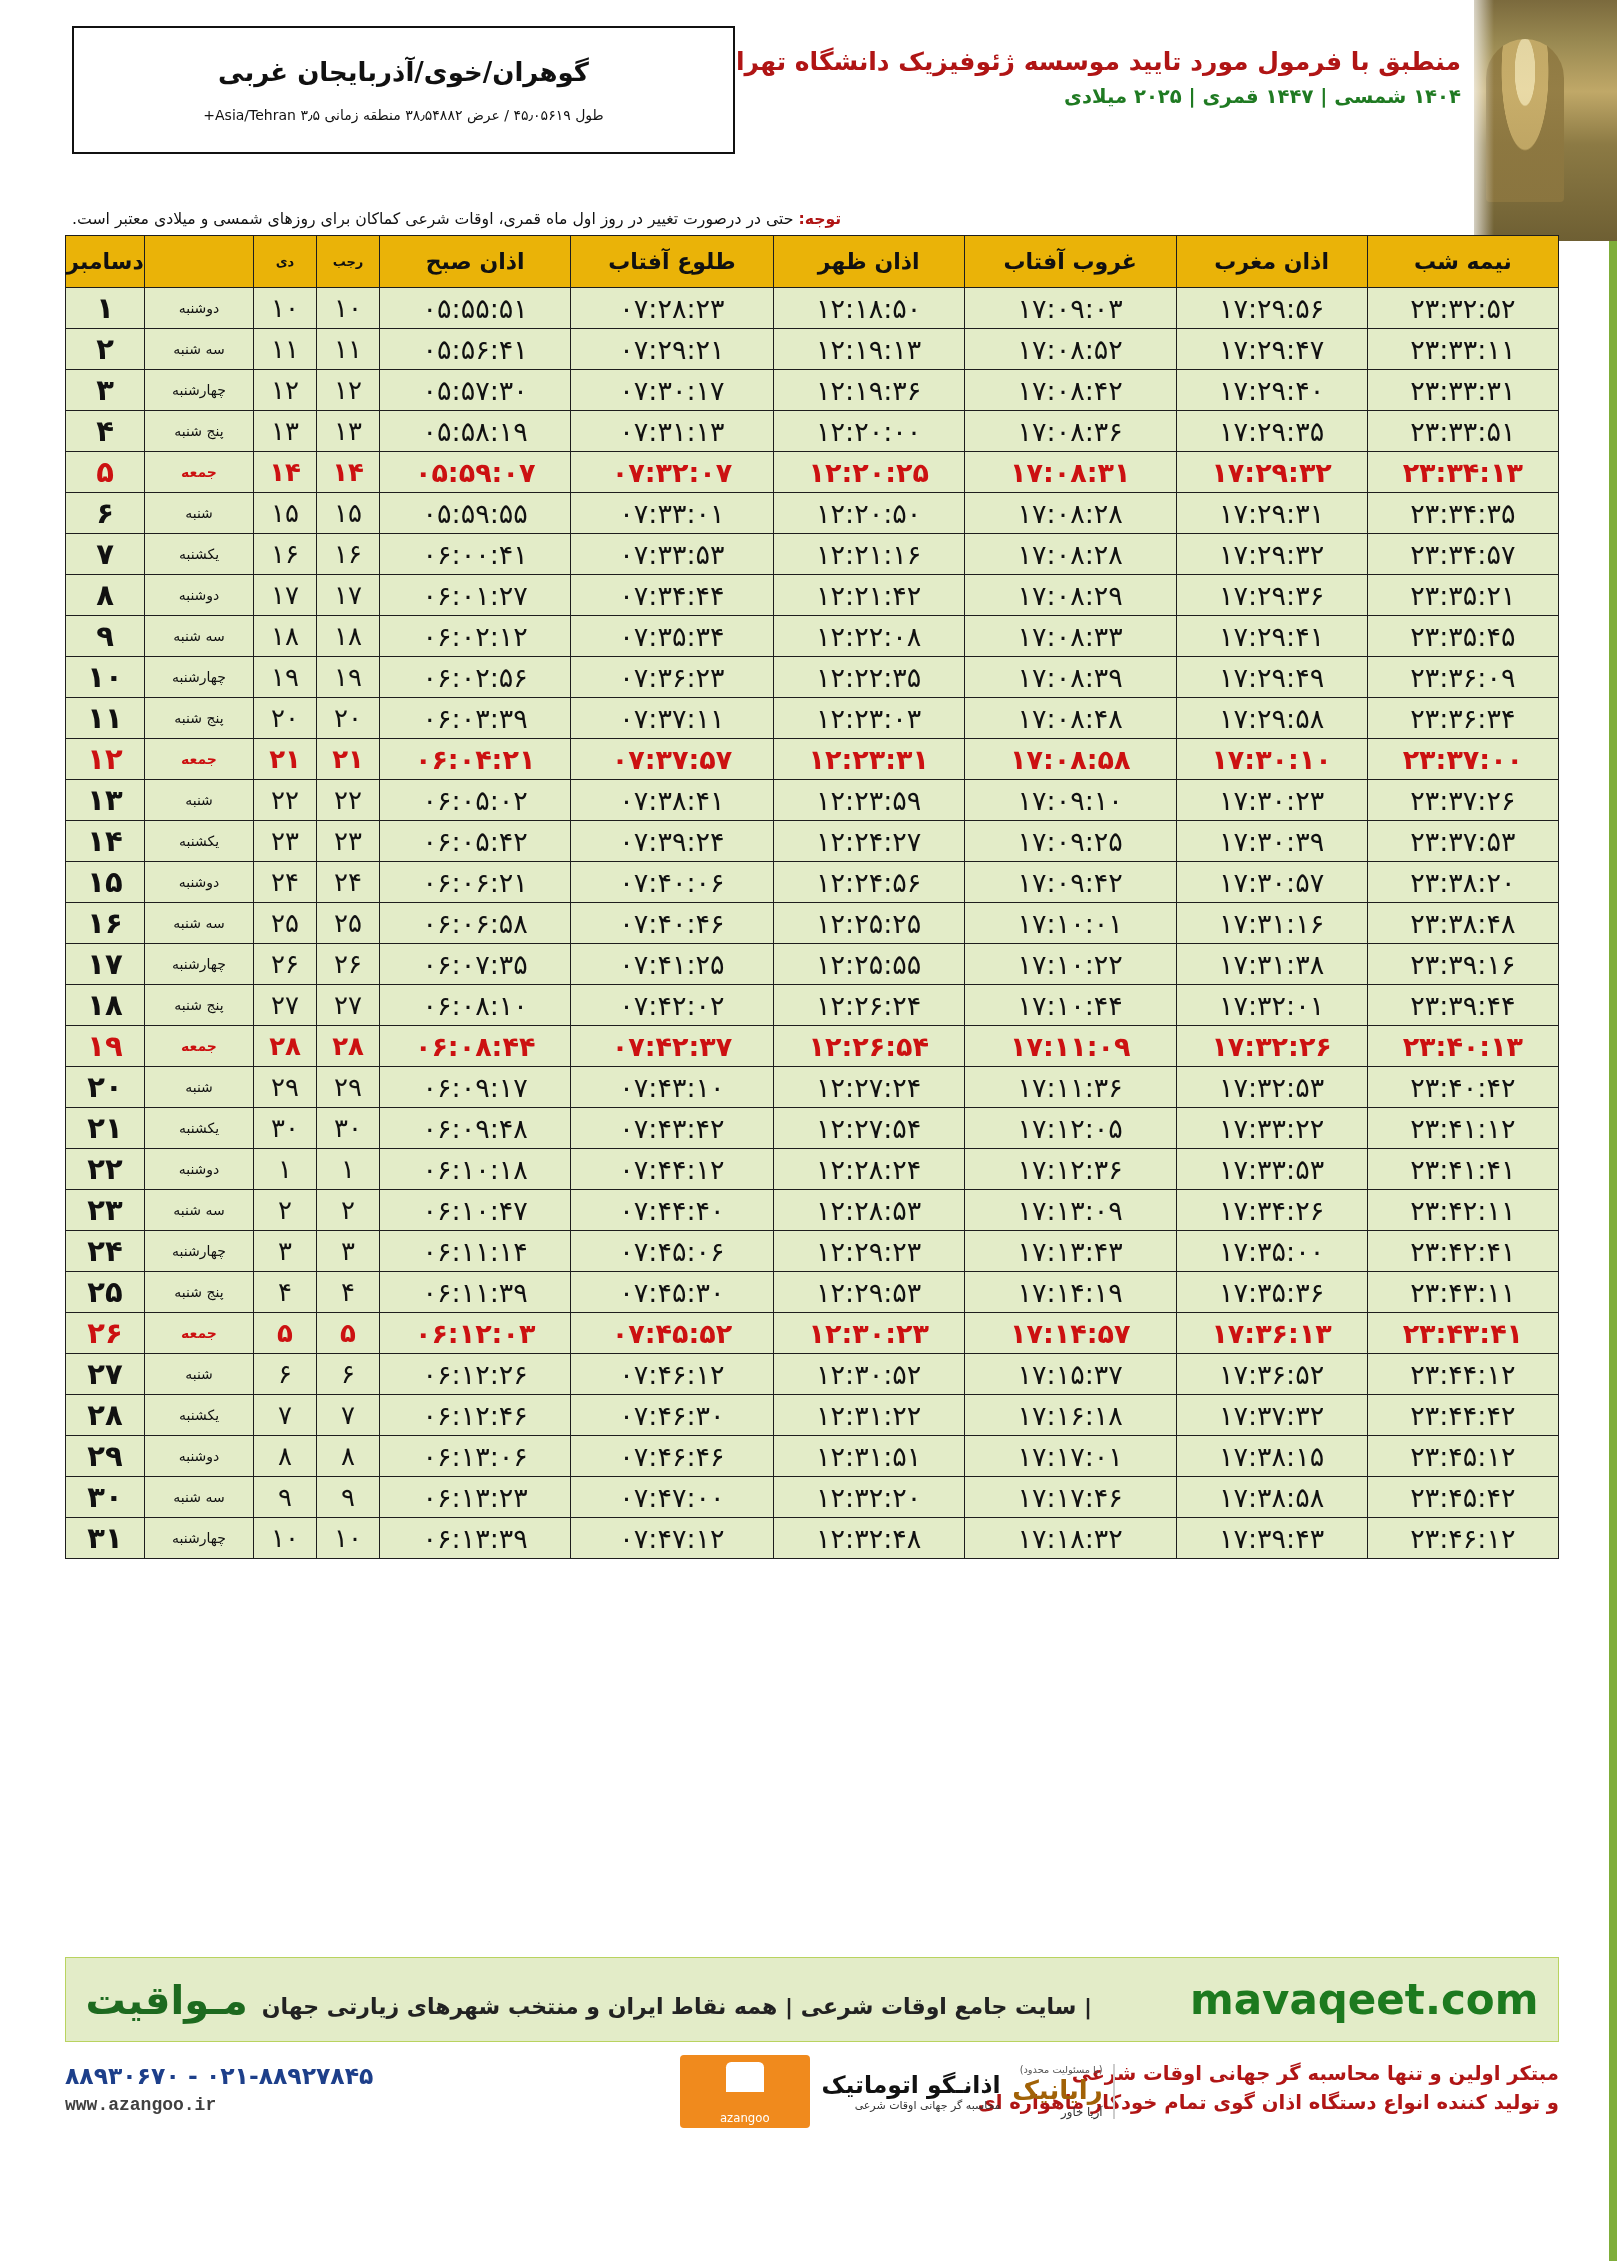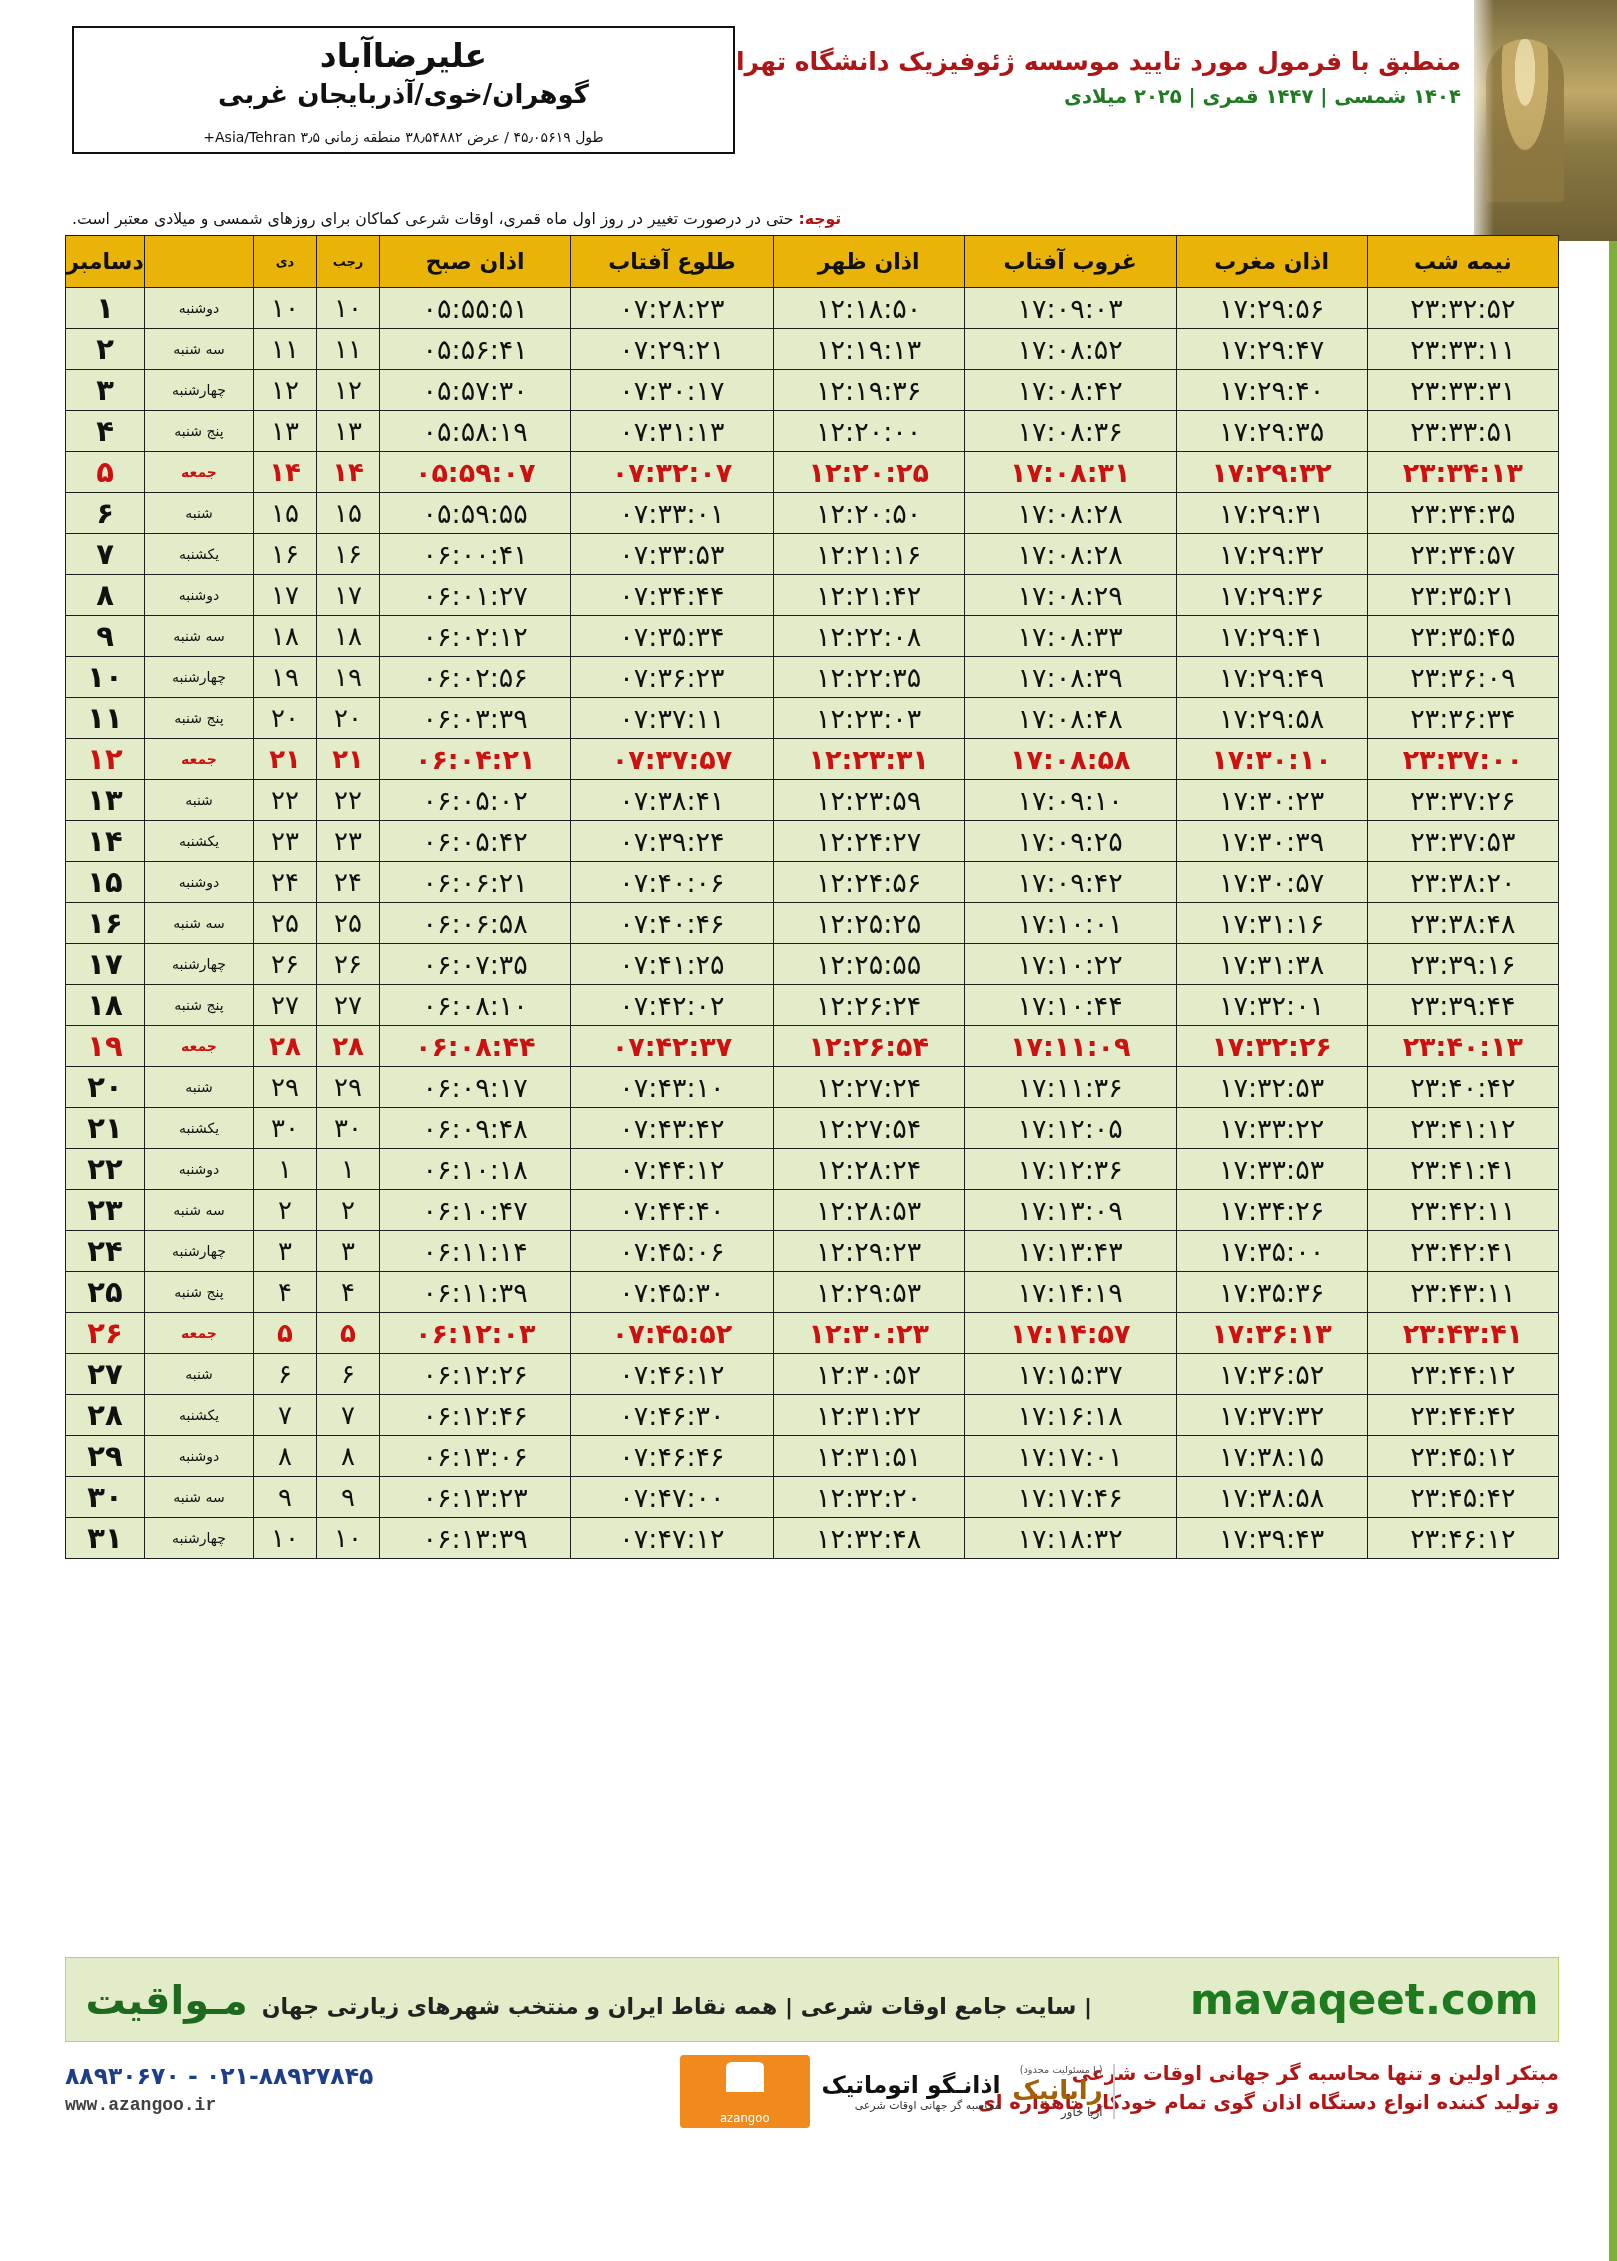--- a/index.html
+++ b/index.html
@@ -139,21 +139,20 @@
   <div class="green-edge"></div>
   <div class="photo-strip"></div>
 
   <div class="header">
     <div class="title-block">
       <div class="sub-title">منطبق با فرمول مورد تایید موسسه ژئوفیزیک دانشگاه تهران</div>
       <div class="date-line">۱۴۰۴ شمسی | ۱۴۴۷ قمری | ۲۰۲۵ میلادی</div>
     </div>
 
     <div class="loc-box">
-      <div class="loc-name">علیرضاآباد</div>
       <div class="loc-sub">گوهران/خوی/آذربایجان غربی</div>
       <div class="loc-coords">طول ۴۵٫۰۵۶۱۹ / عرض ۳۸٫۵۴۸۸۲ منطقه زمانی Asia/Tehran ۳٫۵+</div>
     </div>
   </div>
 
   <div class="note">
     <b>توجه:</b><span> حتی در درصورت تغییر در روز اول ماه قمری، اوقات شرعی کماکان برای روزهای شمسی و میلادی معتبر است.</span>
   </div>
 
   <table>

